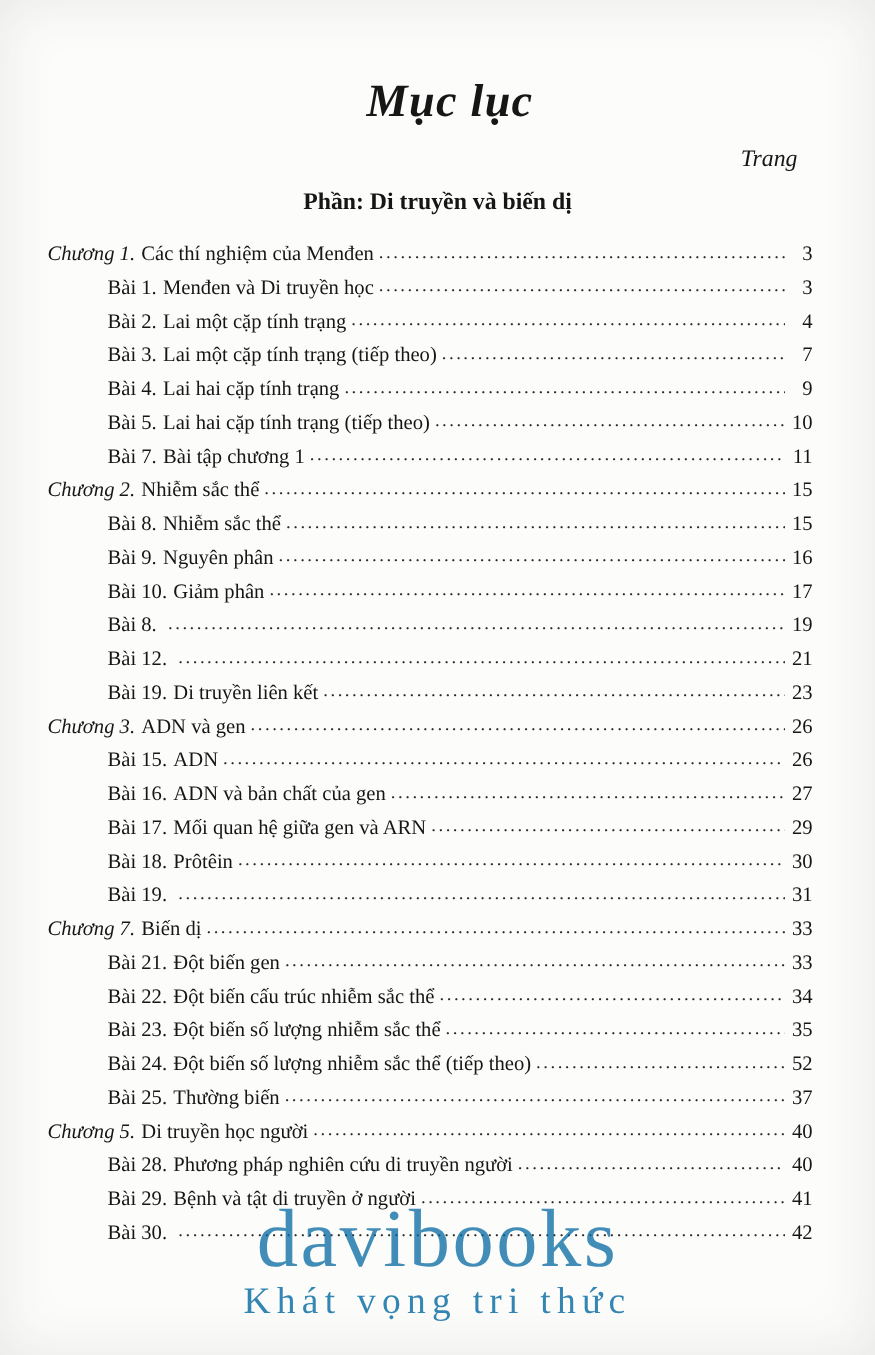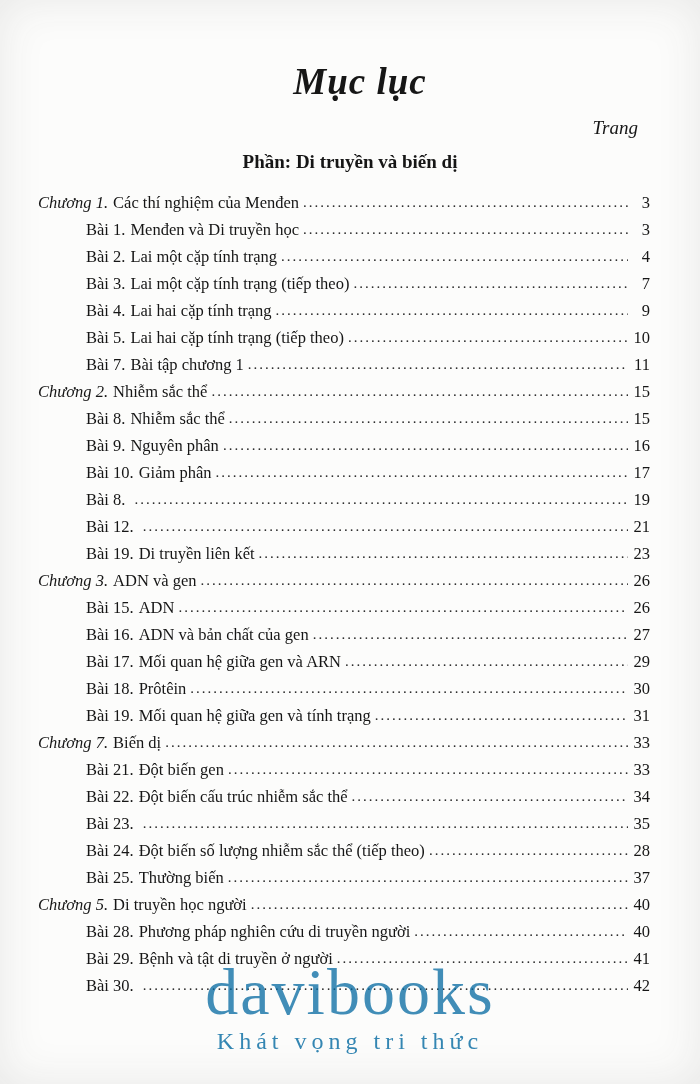--- a/index.html
+++ b/index.html
@@ -74,21 +74,21 @@
     pointer-events: none;
     color: #0369a1;
   }
   .watermark .brand {
     font-size: 66px;
     line-height: 60px;
     opacity: 0.75;
     letter-spacing: 2px;
   }
   .watermark .slogan {
-    font-size: 24px;
+    font-size: 30px;
     line-height: 38px;
     letter-spacing: 5px;
     opacity: 0.8;
   }
 </style>
 </head>
 <body>
 
 <div class="page">
 
@@ -225,21 +225,20 @@
 
   <div class="toc-row lesson">
     <span class="prefix">Bài 18.</span>
     <span class="label">Prôtêin</span>
     <span class="leader">........................................................................................................................................................................................................</span>
     <span class="pagenum">30</span>
   </div>
 
   <div class="toc-row lesson">
     <span class="prefix">Bài 19.</span>
-    <span class="label">Mối quan hệ giữa gen và tính trạng</span>
     <span class="leader">........................................................................................................................................................................................................</span>
     <span class="pagenum">31</span>
   </div>
 
   <div class="toc-row chapter">
     <span class="prefix">Chương 7.</span>
     <span class="label">Biến dị</span>
     <span class="leader">........................................................................................................................................................................................................</span>
     <span class="pagenum">33</span>
   </div>
@@ -253,29 +252,30 @@
 
   <div class="toc-row lesson">
     <span class="prefix">Bài 22.</span>
     <span class="label">Đột biến cấu trúc nhiễm sắc thể</span>
     <span class="leader">........................................................................................................................................................................................................</span>
     <span class="pagenum">34</span>
   </div>
 
   <div class="toc-row lesson">
     <span class="prefix">Bài 23.</span>
+    <span class="label">Đột biến số lượng nhiễm sắc thể</span>
     <span class="leader">........................................................................................................................................................................................................</span>
     <span class="pagenum">35</span>
   </div>
 
   <div class="toc-row lesson">
     <span class="prefix">Bài 24.</span>
     <span class="label">Đột biến số lượng nhiễm sắc thể (tiếp theo)</span>
     <span class="leader">........................................................................................................................................................................................................</span>
-    <span class="pagenum">28</span>
+    <span class="pagenum">52</span>
   </div>
 
   <div class="toc-row lesson">
     <span class="prefix">Bài 25.</span>
     <span class="label">Thường biến</span>
     <span class="leader">........................................................................................................................................................................................................</span>
     <span class="pagenum">37</span>
   </div>
 
   <div class="toc-row chapter">

